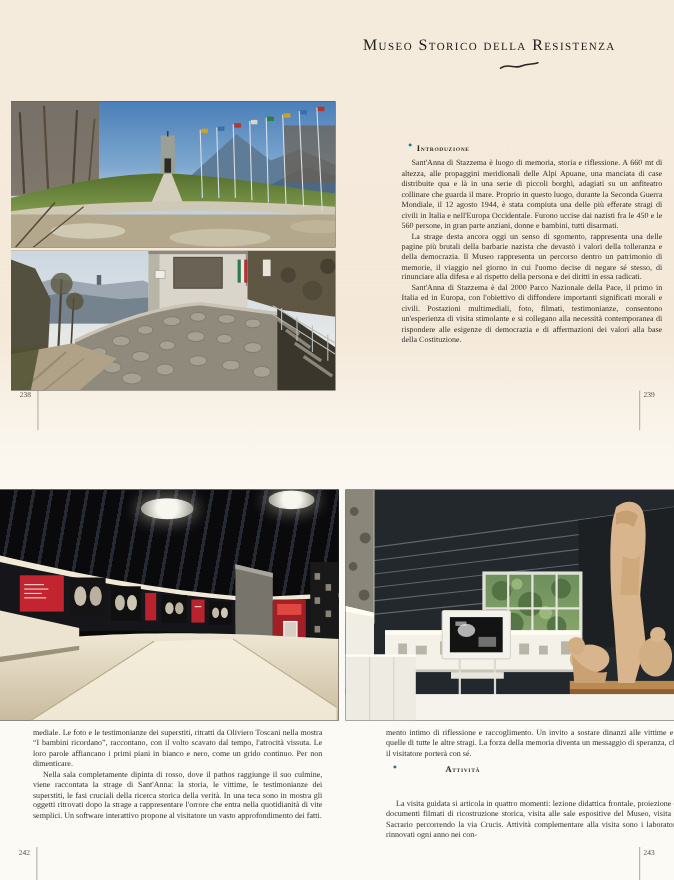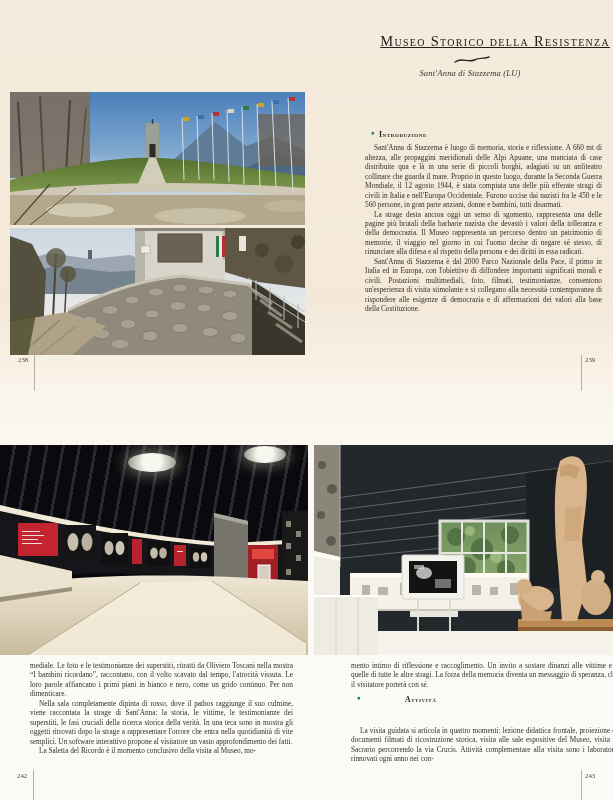--- a/index.html
+++ b/index.html
@@ -5,22 +5,22 @@
   html,body{margin:0;padding:0;}
   body{background:#888;}
   .sheet{
     position:relative; width:613px; height:800px; margin:0 auto;
     background:linear-gradient(180deg,#f5ebdc 0%,#f4e9d9 38%,#faf5ec 50%,#fcfaf4 60%,#fcfaf5 100%);
     font-family:"Liberation Serif","DejaVu Serif",serif;
     color:#33302b; overflow:hidden;
   }
   
   .hdr-title{
-    position:absolute; left:330px; top:33px; width:280px; text-align:right;
-    font-variant:small-caps; font-size:14.5px; letter-spacing:1.3px; color:#21201d;text-decoration:underline;
+    position:absolute; left:330px; top:33px; width:280px; text-align:left;
+    font-variant:small-caps; font-size:14.5px; letter-spacing:1.3px; color:#21201d;
   }
   .hdr-swash{position:absolute; left:452px; top:54px; width:40px; height:12px;}
   .hdr-sub{
     position:absolute; left:330px; top:68px; width:280px; text-align:center;
     font-style:italic; font-size:8.5px; color:#3a362f; letter-spacing:.2px;
   }
   
   .photo{position:absolute; overflow:hidden; background:#222;}
   .photo svg{position:absolute; left:0; top:0;}
   
@@ -65,21 +65,20 @@
 </style>
 </head>
 <body>
 
 <div class="sheet">
 
   <div class="hdr-title">Museo Storico della Resistenza</div>
   <svg class="hdr-swash" viewBox="0 0 40 12">
     <path d="M3,8 C10,3 16,9 22,6 C28,3 33,5 37,3" fill="none" stroke="#2a2722" stroke-width="1.4" stroke-linecap="round"></path>
   </svg>
-  <div class="hdr-sub">Sant'Anna di Stazzema (LU)</div>
 
   <div class="photo photo1">
     <div class="sky"></div>
     <svg width="295" height="133" viewBox="0 0 295 133">
       <defs>
         <linearGradient id="grass1" x1="0" y1="0" x2="0" y2="1">
           <stop offset="0" stop-color="#55702e"></stop>
             <stop offset="1" stop-color="#85a050"></stop>
         </linearGradient>
       </defs>
@@ -357,21 +356,20 @@
       <rect x="0" y="150" width="64" height="60" fill="#edebe2"></rect>
       <line x1="22" y1="150" x2="22" y2="210" stroke="#d6d2c6" stroke-width="1"></line>
       <line x1="44" y1="150" x2="44" y2="210" stroke="#d6d2c6" stroke-width="1"></line>
       <rect x="0" y="150" width="64" height="2" fill="#ffffff"></rect>
     </svg>
   </div>
 
   <div class="col botLeftCol">
     <p class="noindent">mediale. Le foto e le testimonianze dei superstiti, ritratti da Oliviero Toscani nella mostra “I bambini ricordano”, raccontano, con il volto scavato dal tempo, l'atrocità vissuta. Le loro parole affiancano i primi piani in bianco e nero, come un grido continuo. Per non dimenticare.</p>
     <p>Nella sala completamente dipinta di rosso, dove il pathos raggiunge il suo culmine, viene raccontata la strage di Sant'Anna: la storia, le vittime, le testimonianze dei superstiti, le fasi cruciali della ricerca storica della verità. In una teca sono in mostra gli oggetti ritrovati dopo la strage a rappresentare l'orrore che entra nella quotidianità di vite semplici. Un software interattivo propone al visitatore un vasto approfondimento dei fatti.</p>
-    <p>La Saletta del Ricordo è il momento conclusivo della visita al Museo, mo-</p>
   </div>
 
   <div class="col botRightCol">
     <p class="noindent">mento intimo di riflessione e raccoglimento. Un invito a sostare dinanzi alle vittime e a quelle di tutte le altre stragi. La forza della memoria diventa un messaggio di speranza, che il visitatore porterà con sé.</p>
     <div class="sec-head">
       <span class="sec-bullet">●</span>
       <span class="sec-label">Attività</span>
     </div>
     <p>La visita guidata si articola in quattro momenti: lezione didattica frontale, proiezione di documenti filmati di ricostruzione storica, visita alle sale espositive del Museo, visita al Sacrario percorrendo la via Crucis. Attività complementare alla visita sono i laboratori, rinnovati ogni anno nei con-</p>
   </div>

